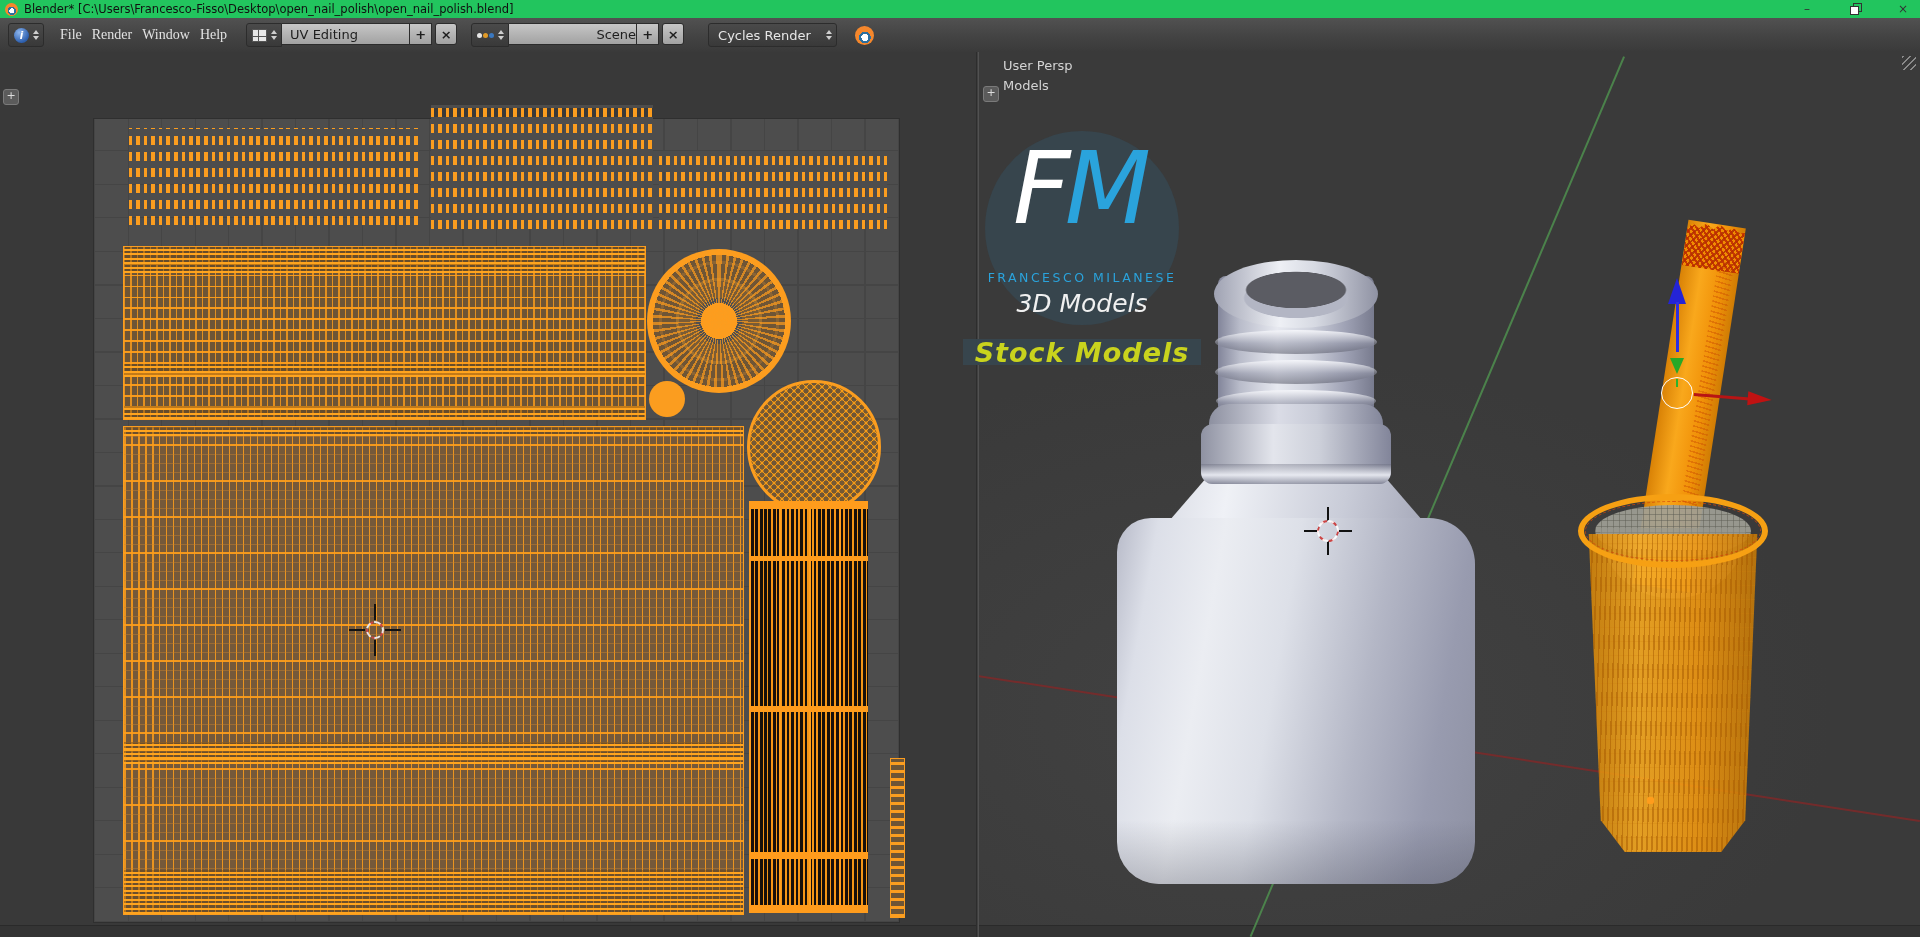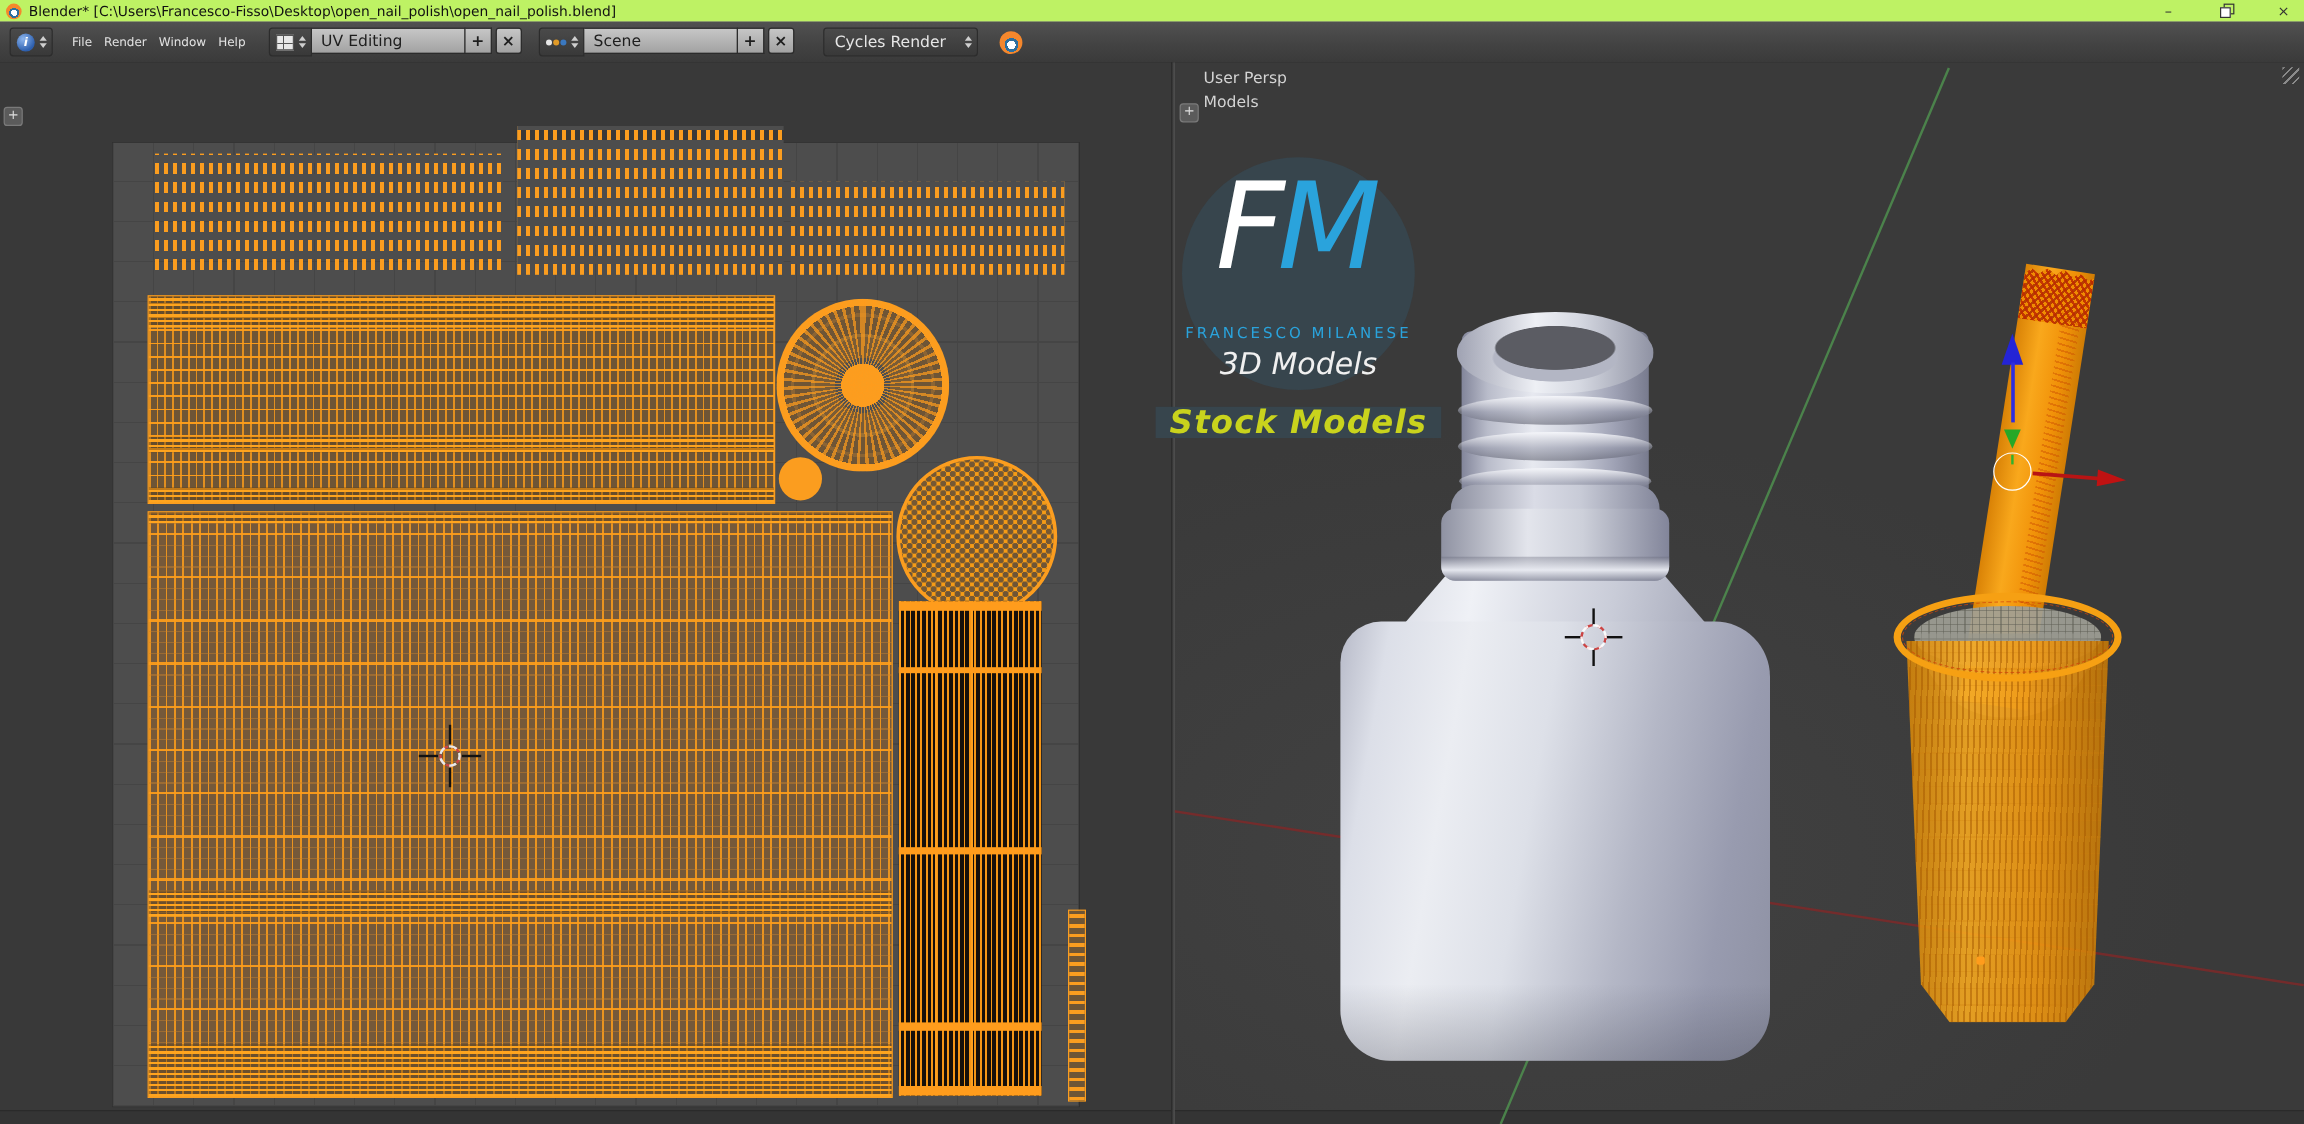--- a/index.html
+++ b/index.html
@@ -1,36 +1,36 @@
 <!DOCTYPE html>
 <html><head>
 <meta charset="utf-8">
 <style>
   html,body{margin:0;padding:0;background:#222;}
   #root{position:relative;width:1920px;height:937px;overflow:hidden;
         font-family:"DejaVu Sans",sans-serif;background:#3b3b3b;}
   .abs{position:absolute;}
 
   
-  #titlebar{left:0;top:0;width:1920px;height:18px;background:#bef264;
+  #titlebar{left:0;top:0;width:1920px;height:18px;background:#22c55e;
             border-bottom:1px solid #9a9a9a;display:flex;align-items:center;}
   .blogo{width:13px;height:13px;border-radius:50%;margin:0 6px 0 5px;
          background:radial-gradient(circle at 52% 60%, #fff 0 2.5px, #2d6f9e 2.5px 4.2px, #f5872c 4.2px 7px);}
   #title-text{font-size:11.5px;color:#111;}
   #win-controls{position:absolute;right:8px;top:0;height:18px;display:flex;align-items:center;gap:30px;}
   .winbtn{font-size:12px;color:#333;line-height:18px;width:18px;text-align:center;cursor:default;}
   .restore-glyph{position:relative;width:10px;height:10px;}
   .restore-glyph .rg-b{position:absolute;left:3px;top:0;width:7px;height:7px;border:1.2px solid #333;}
   .restore-glyph .rg-f{position:absolute;left:0;top:3px;width:7px;height:7px;border:1.2px solid #333;background:#fff;}
 
   
   #header{left:0;top:18px;width:1920px;height:34px;
           background:linear-gradient(180deg,#515151,#434343 55%,#3a3a3a);
           border-bottom:1px solid #262626;display:flex;align-items:center;}
-  .menu-item{color:#e2e2e2;font-size:10px;margin:0 5px;cursor:default;}
+  .menu-item{color:#e2e2e2;font-size:14px;margin:0 5px;cursor:default;font-family:Liberation Serif, serif;}
   .hdr-dark{background:linear-gradient(180deg,#4a4a4a,#393939);border:1px solid #2c2c2c;
             border-radius:3px;display:flex;align-items:center;color:#e6e6e6;}
   .hdr-light{background:linear-gradient(180deg,#c6c6c6,#a2a2a2);border:1px solid #2c2c2c;
              color:#1e1e1e;display:flex;align-items:center;font-size:13px;}
   .updown{display:flex;flex-direction:column;gap:2px;margin:0 4px;}
   .updown i{display:block;width:0;height:0;border-left:3.5px solid transparent;border-right:3.5px solid transparent;}
   .updown .up{border-bottom:4px solid #cfcfcf;}
   .updown .dn{border-top:4px solid #cfcfcf;}
   .sq-btn{width:22px;height:20px;justify-content:center;font-weight:bold;font-size:13px;}
   .layout-ico{width:13px;height:11px;background:#e8e8e8;border:1px solid #555;margin-left:5px;
@@ -204,21 +204,21 @@
         <span class="scene-ico">
           <b style="background:#e6e6e6"></b>
             <b style="background:#e09a28"></b>
             <b style="background:#3a78c0"></b>
         </span>
         <span class="updown">
             <i class="up"></i>
             <i class="dn"></i>
           </span>
       </div>
-      <div class="hdr-light" style="width:128px;height:22px;box-sizing:border-box;padding-left:8px;border-left:none;">
+      <div class="hdr-light" style="width:128px;height:22px;box-sizing:border-box;padding-left:8px;border-left:none;justify-content:flex-end;">
         <span>Scene</span>
       </div>
       <div class="hdr-light sq-btn" style="height:22px;box-sizing:border-box;border-left:none;">+</div>
       <div class="hdr-light sq-btn" style="height:22px;box-sizing:border-box;margin-left:3px;border-radius:3px;">×</div>
     </div>
 
     <div class="hdr-dark" style="height:22px;width:118px;margin-left:24px;padding-left:9px;font-size:13px;justify-content:space-between;">
       <span>Cycles Render</span>
       <span class="updown">
           <i class="up"></i>

